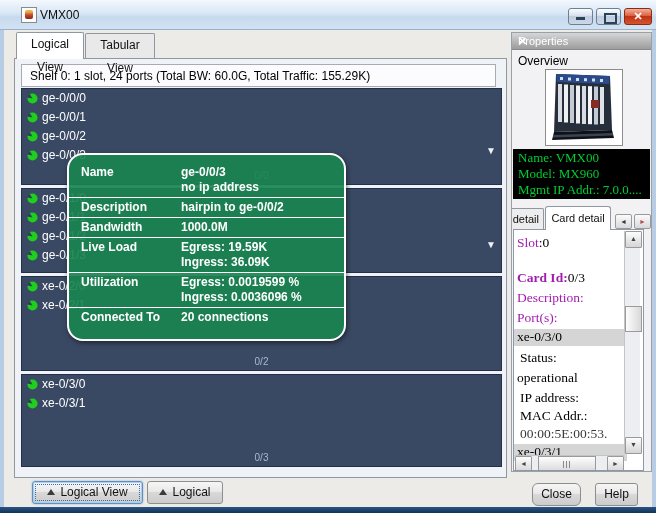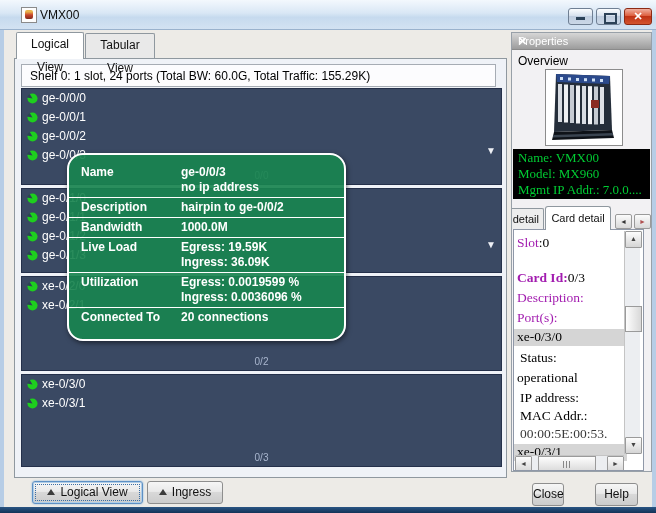--- a/index.html
+++ b/index.html
@@ -106,21 +106,21 @@
       background:repeating-linear-gradient(90deg,#888 0 1px,transparent 1px 3px);}
   #hsb .right{position:absolute;right:0;top:0;width:15px;height:15px;font-size:7px;line-height:14px;}
 
   
   .footbtn{top:451px;height:23px;border:1px solid #8e8e8e;border-radius:3px;
      background:linear-gradient(#f6f6f6,#e9e9e9 45%,#d8d8d8 50%,#cccccc);
      font-size:12px;color:#111;text-align:center;line-height:21px;}
   #btn-mode{left:28px;width:111px;border-color:#5e90c4;outline:1px dotted #3a6ea5;outline-offset:-4px;
      box-shadow:0 0 0 1px #aecdE8 inset, 0 0 2px #7fb0dd;}
   #btn-actions{left:143px;width:76px;}
-  #btn-dlg-close{left:528px;width:32px;top:453px;}
+  #btn-dlg-close{left:528px;width:49px;top:453px;border-radius:6px;}
   #btn-help{left:591px;width:43px;top:453px;}
   .tri-up{display:inline-block;width:0;height:0;border-left:4px solid transparent;
      border-right:4px solid transparent;border-bottom:6px solid #3c3c3c;margin-right:5px;vertical-align:1px;}
 </style>
 </head>
 <body>
 
 <div id="win">
 
   <div id="titlebar" class="abs">
@@ -333,19 +333,19 @@
           <div class="left sb-btn">◄</div>
           <div class="thumb">
               <i></i>
             </div>
           <div class="right sb-btn">►</div>
         </div>
       </div>
     </div>
 
     <div id="btn-mode" class="abs footbtn"><i class="tri-up"></i><span>Logical View Mode</span></div>
-    <div id="btn-actions" class="abs footbtn"><i class="tri-up"></i><span>Ingress</span></div>
+    <div id="btn-actions" class="abs footbtn"><i class="tri-up"></i><span>Logical</span></div>
     <div id="btn-dlg-close" class="abs footbtn">Close</div>
     <div id="btn-help" class="abs footbtn">Help</div>
   </div>
 
   <div id="frame-bottom" class="abs"></div>
 </div>
 
 </body></html>

